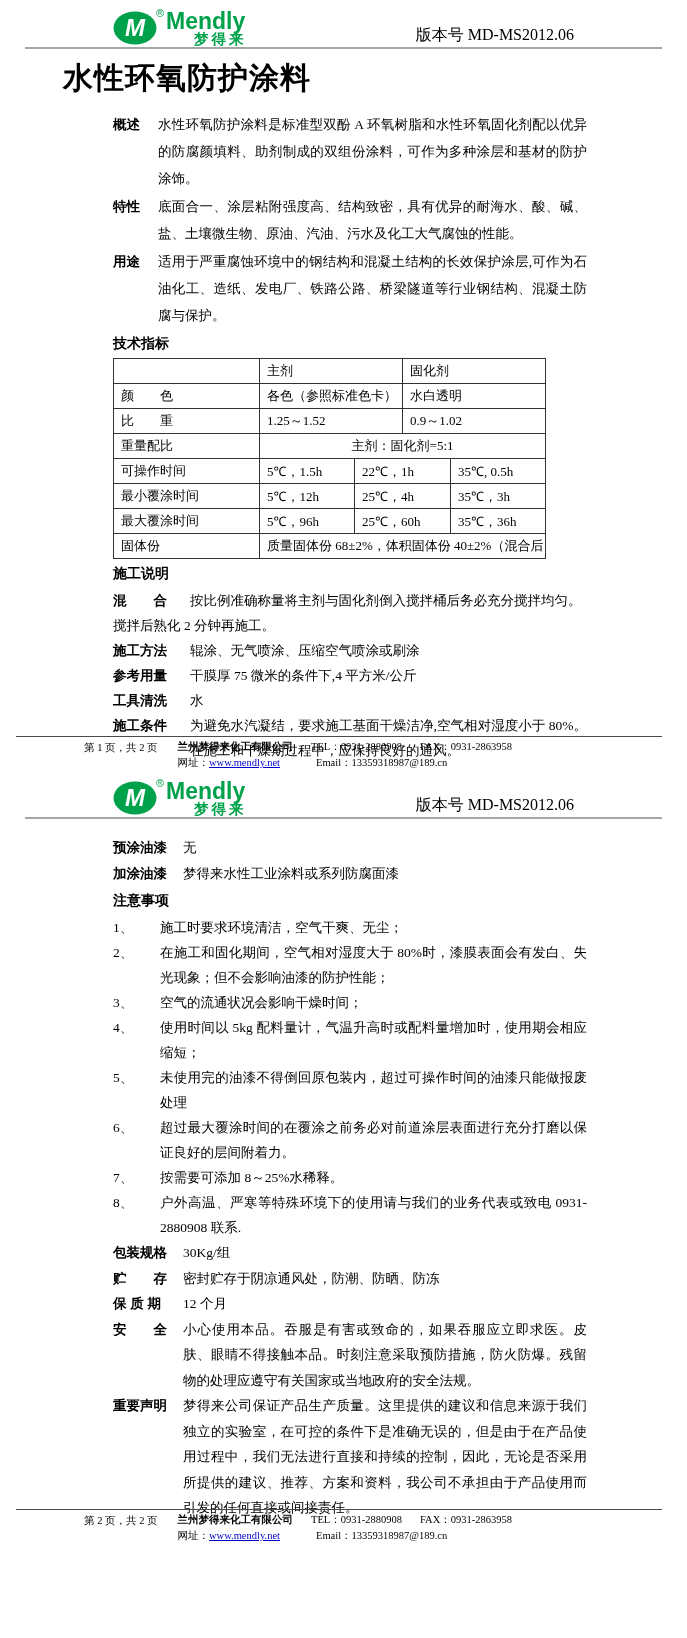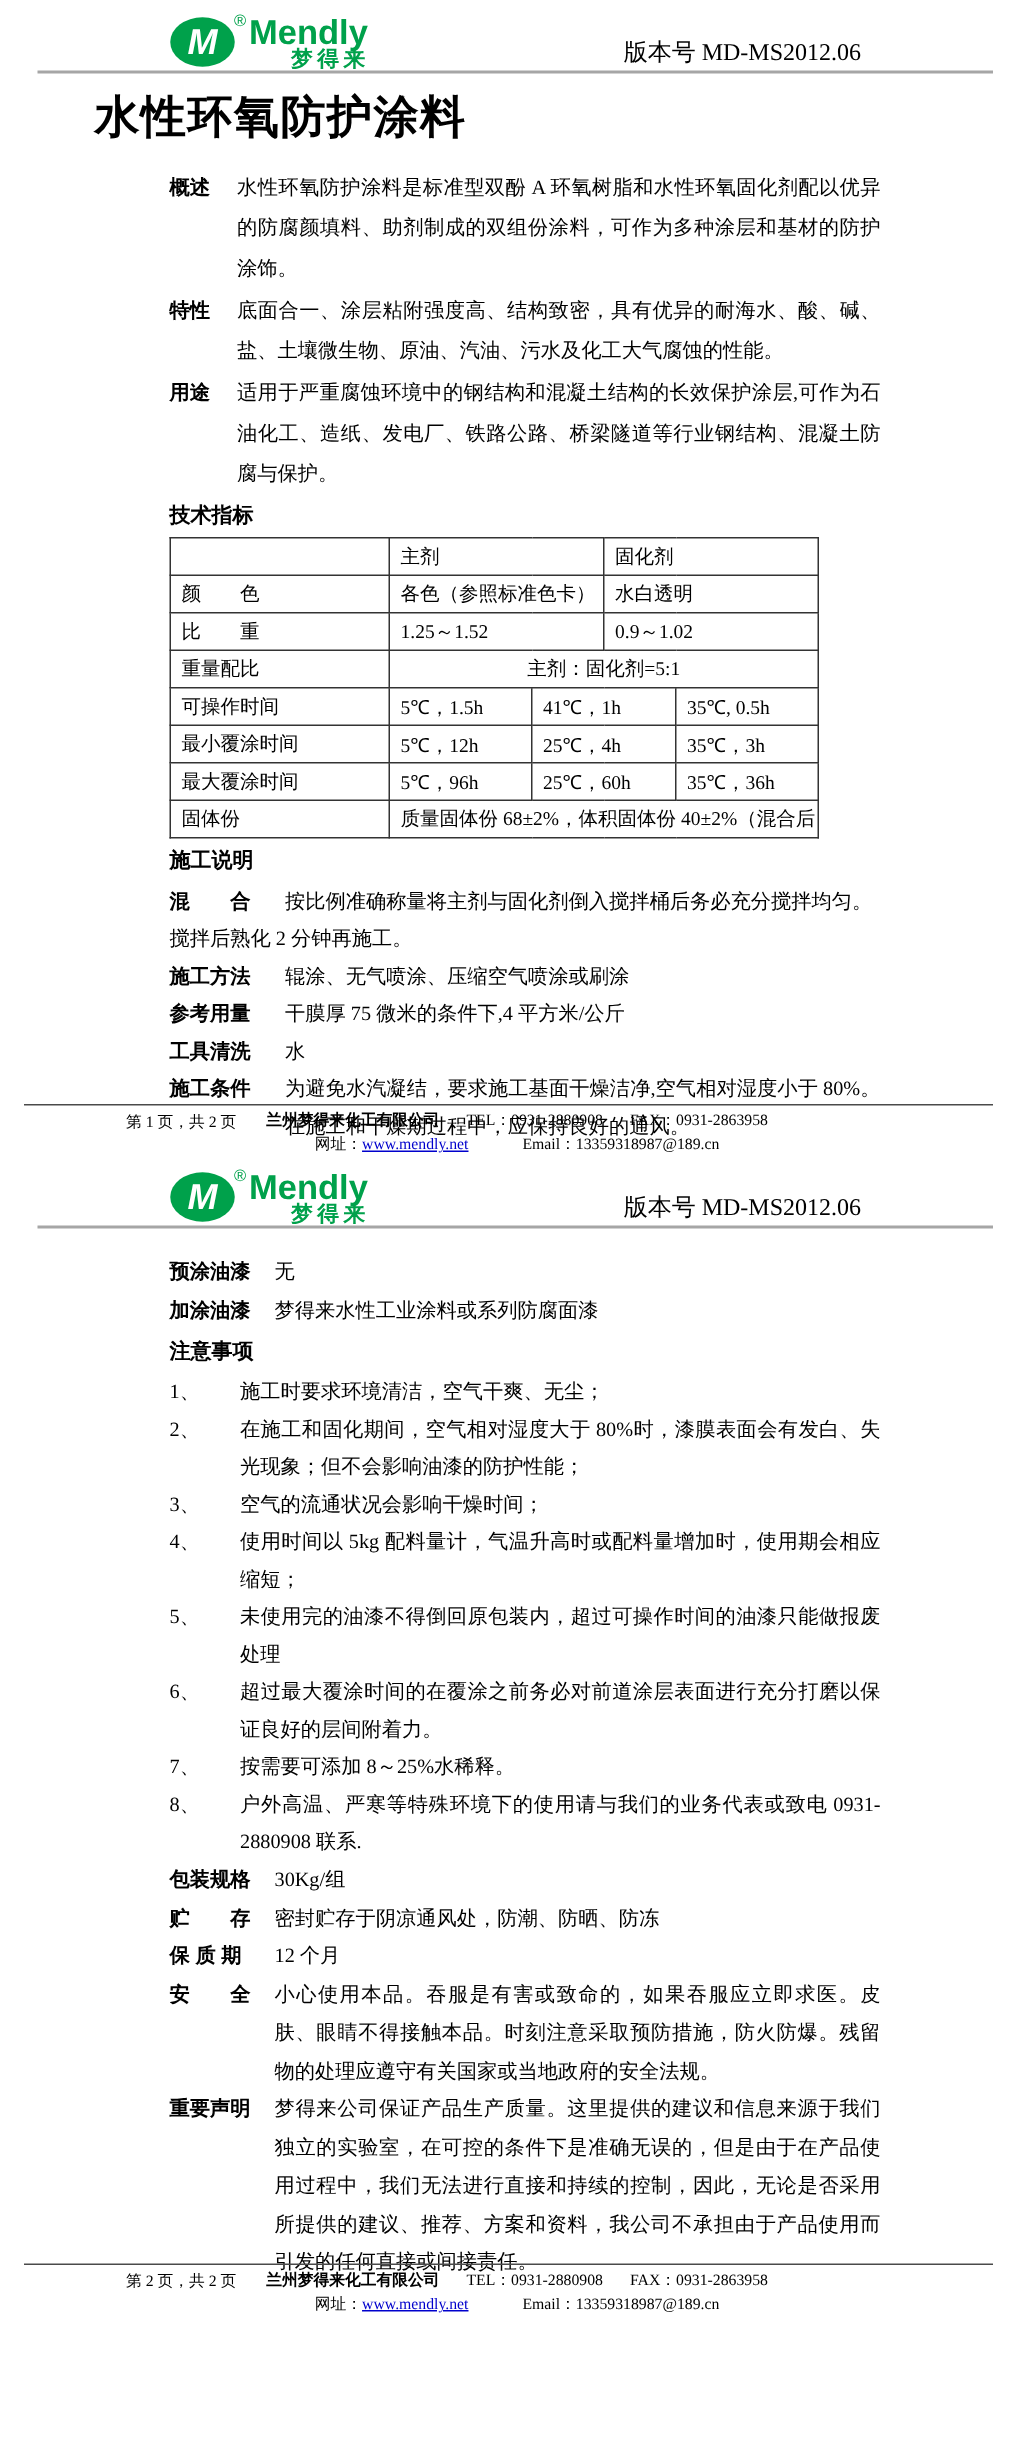--- a/index.html
+++ b/index.html
@@ -36,21 +36,21 @@
   .ni{display:flex;margin:0 100px 0 113px;line-height:25px;}
   .ni .no{width:47px;flex:none;}
   .ni .ntxt{flex:1;text-align:justify;}
 
   .pfooter{position:absolute;left:16px;right:25px;border-top:1px solid #4a4a4a;padding-top:3px;display:flex;font-size:10.5px;}
   #page1 .pfooter{top:736px;}
   #page2 .pfooter{top:739px;}
   .f-page{flex:none;margin-left:68px;margin-right:20px;padding-top:1px;white-space:nowrap;}
   .f-block{flex:none;}
   .f-line1{display:flex;gap:18px;white-space:nowrap;align-items:flex-end;}
-  .f-line2{display:flex;gap:36px;justify-content:center;margin-top:2px;white-space:nowrap;}
+  .f-line2{display:flex;gap:36px;margin-top:2px;white-space:nowrap;}
   .f-co{font-family:"Liberation Sans",sans-serif;font-weight:bold;}
   a.weblink{color:#0000cc;text-decoration:underline;}
 </style>
 </head>
 <body>
 
 <div class="page" id="page1">
 
   <div class="brand-row">
     <svg width="172" height="40" viewBox="0 0 172 40">
@@ -107,21 +107,21 @@
       <td colspan="3">1.25～1.52</td>
       <td colspan="3">0.9～1.02</td>
     </tr>
     <tr>
       <td>重量配比</td>
       <td colspan="6" class="ctr">主剂：固化剂=5:1</td>
     </tr>
     <tr>
       <td>可操作时间</td>
       <td colspan="2">5℃，1.5h</td>
-      <td colspan="2">41℃，1h</td>
+      <td colspan="2">22℃，1h</td>
       <td colspan="2">35℃, 0.5h</td>
     </tr>
     <tr>
       <td>最小覆涂时间</td>
       <td colspan="2">5℃，12h</td>
       <td colspan="2">25℃，4h</td>
       <td colspan="2">35℃，3h</td>
     </tr>
     <tr>
       <td>最大覆涂时间</td>

